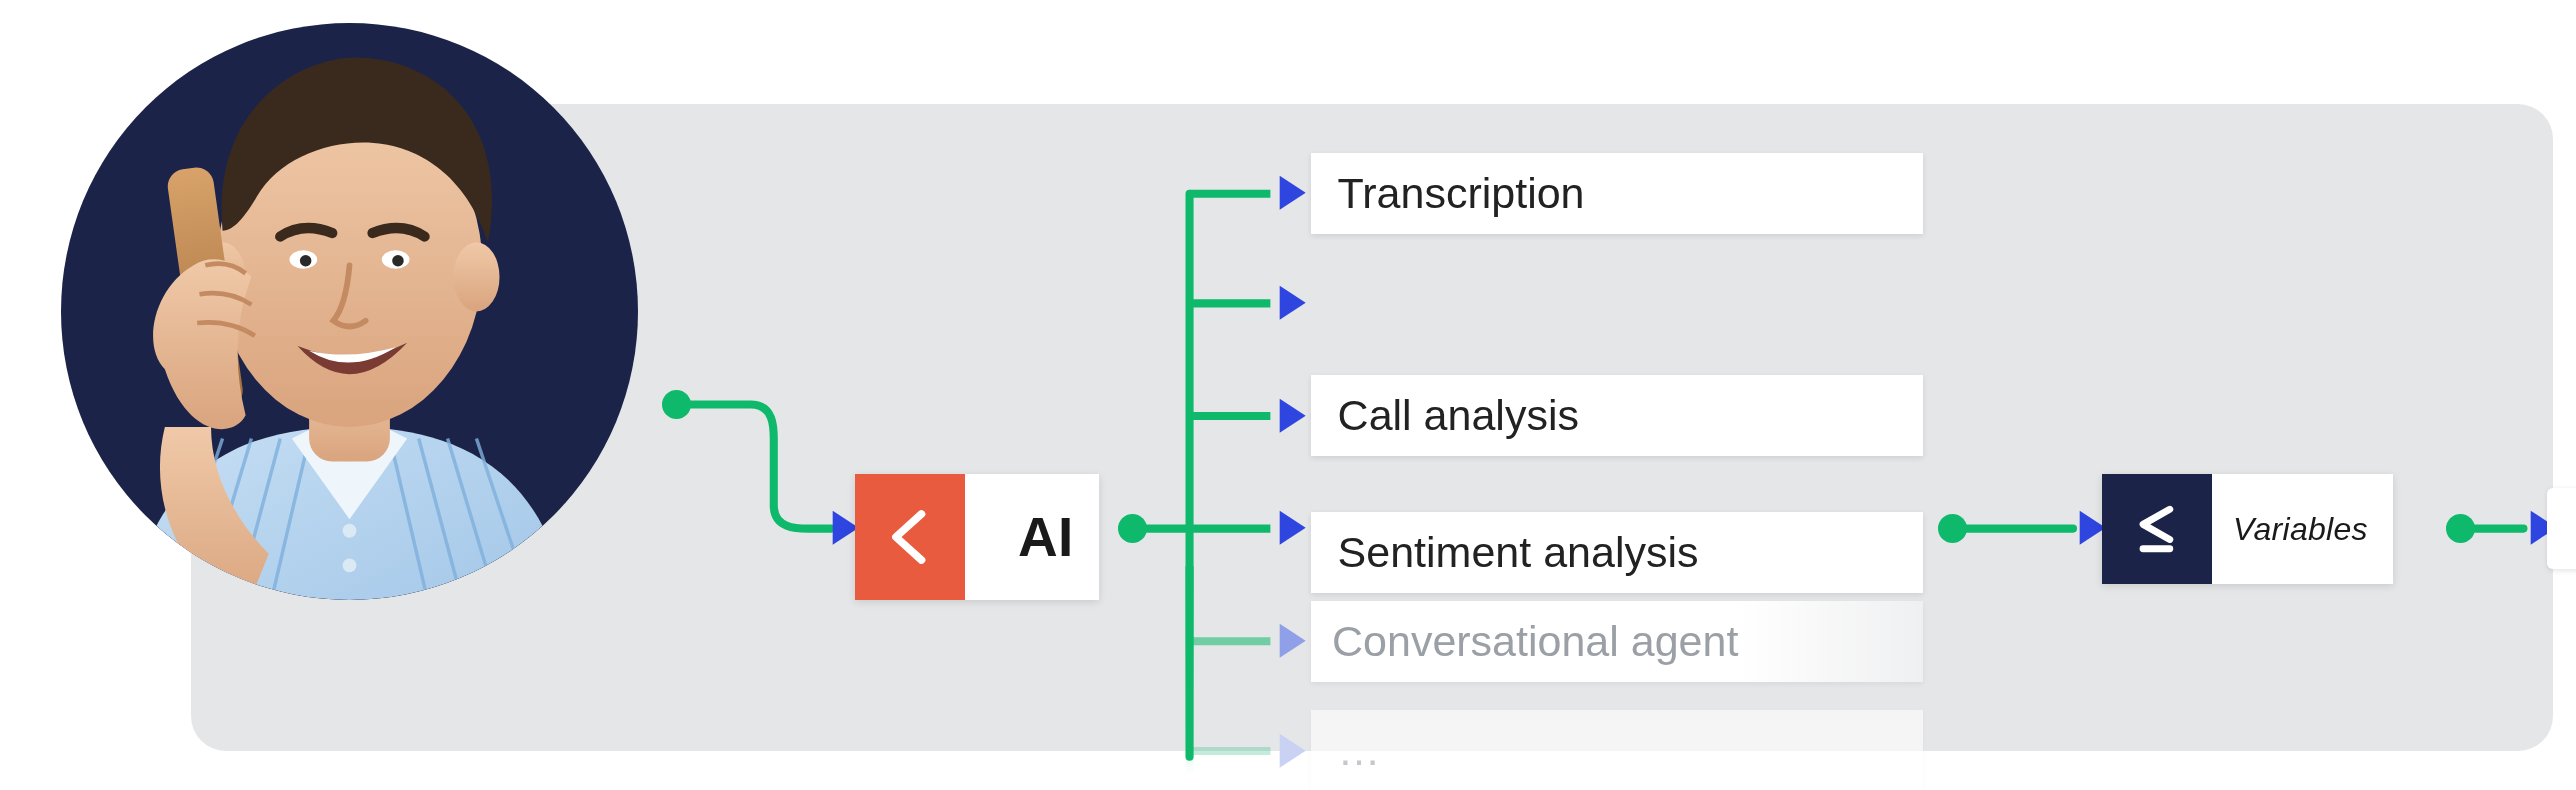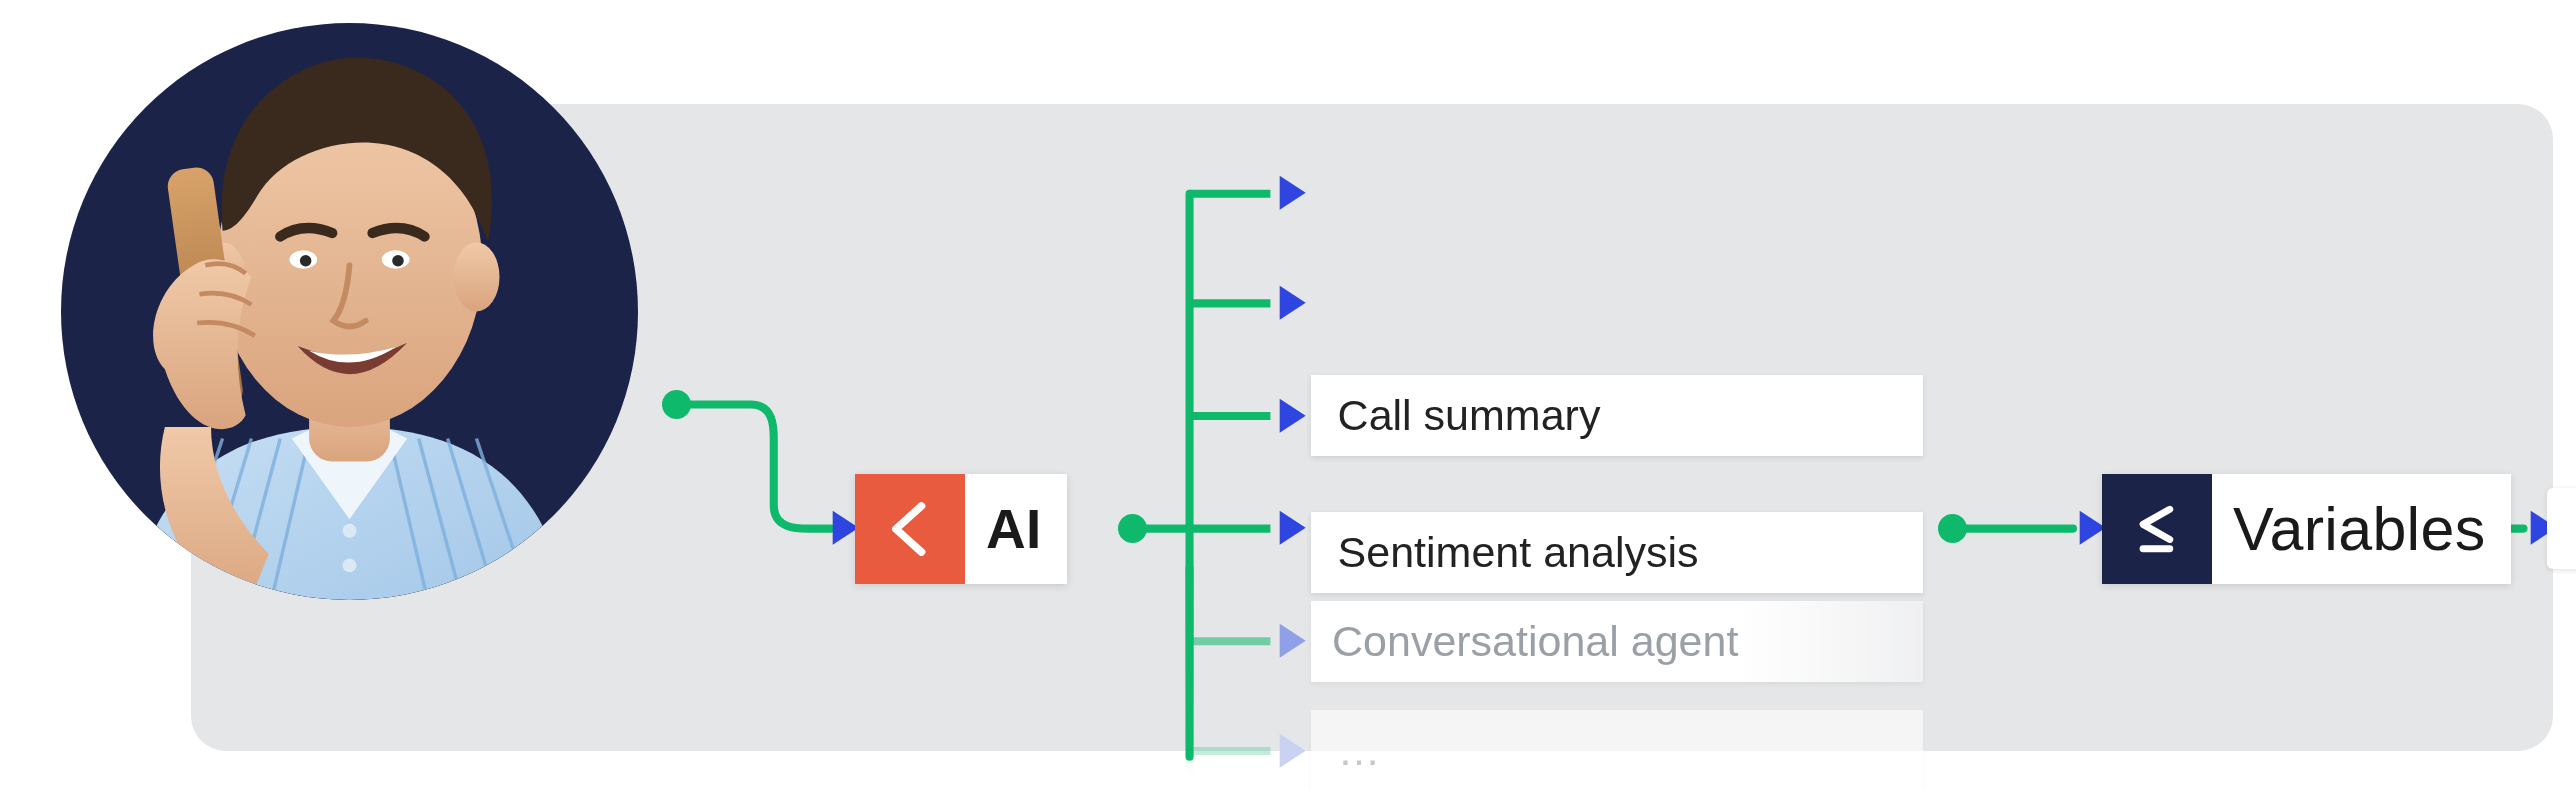--- a/index.html
+++ b/index.html
@@ -70,41 +70,42 @@
     font-size: 45px;
     font-weight: 700;
     color: #1a1a1a;
     letter-spacing: 0.3px;
   }
 
   
   .ai-node {
     left: 855px;
     top: 474px;
-    height: 110px;
+    height: 126px;
+    gap: 32px;
   }
   .ai-node .icon {
     width: 110px;
     background: #e95b3e;
   }
   .ai-node .icon svg { width: 64px; height: 64px; }
   .ai-node .label { font-size: 55px; }
 
   
   .var-node {
     left: 2102px;
     top: 474px;
     height: 110px;
   }
   .var-node .icon {
     width: 110px;
     background: #1b2349;
   }
   .var-node .icon svg { width: 58px; height: 58px; }
-  .var-node .label { font-size: 61px; font-weight: 500; }
+  .var-node .label { font-size: 32px; font-weight: 500; font-style: italic; }
 
   
   .cap {
     position: absolute;
     left: 1311px;
     width: 612px;
     height: 81px;
     display: flex;
     align-items: center;
     background: #ffffff;
@@ -299,22 +300,25 @@
 
   <div class="node ai-node">
     <div class="icon">
       <svg viewBox="0 0 100 100">
           <polyline points="68,14 28,50 68,86" fill="none" stroke="#ffffff" stroke-width="12" stroke-linecap="round" stroke-linejoin="round"></polyline>
         </svg>
     </div>
     <div class="label">AI</div>
   </div>
 
+  <div class="cap" style="top:153px;">
+      <span>Transcription</span>
+    </div>
   <div class="cap" style="top:375px;">
-      <span>Call summary</span>
+      <span>Call analysis</span>
     </div>
   <div class="cap" style="top:512px;">
       <span>Sentiment analysis</span>
     </div>
   <div class="cap faded" style="top:601px;">
       <span>Conversational agent</span>
     </div>
   <div class="cap ghost" style="top:710px;">
       <span>…</span>
     </div>

